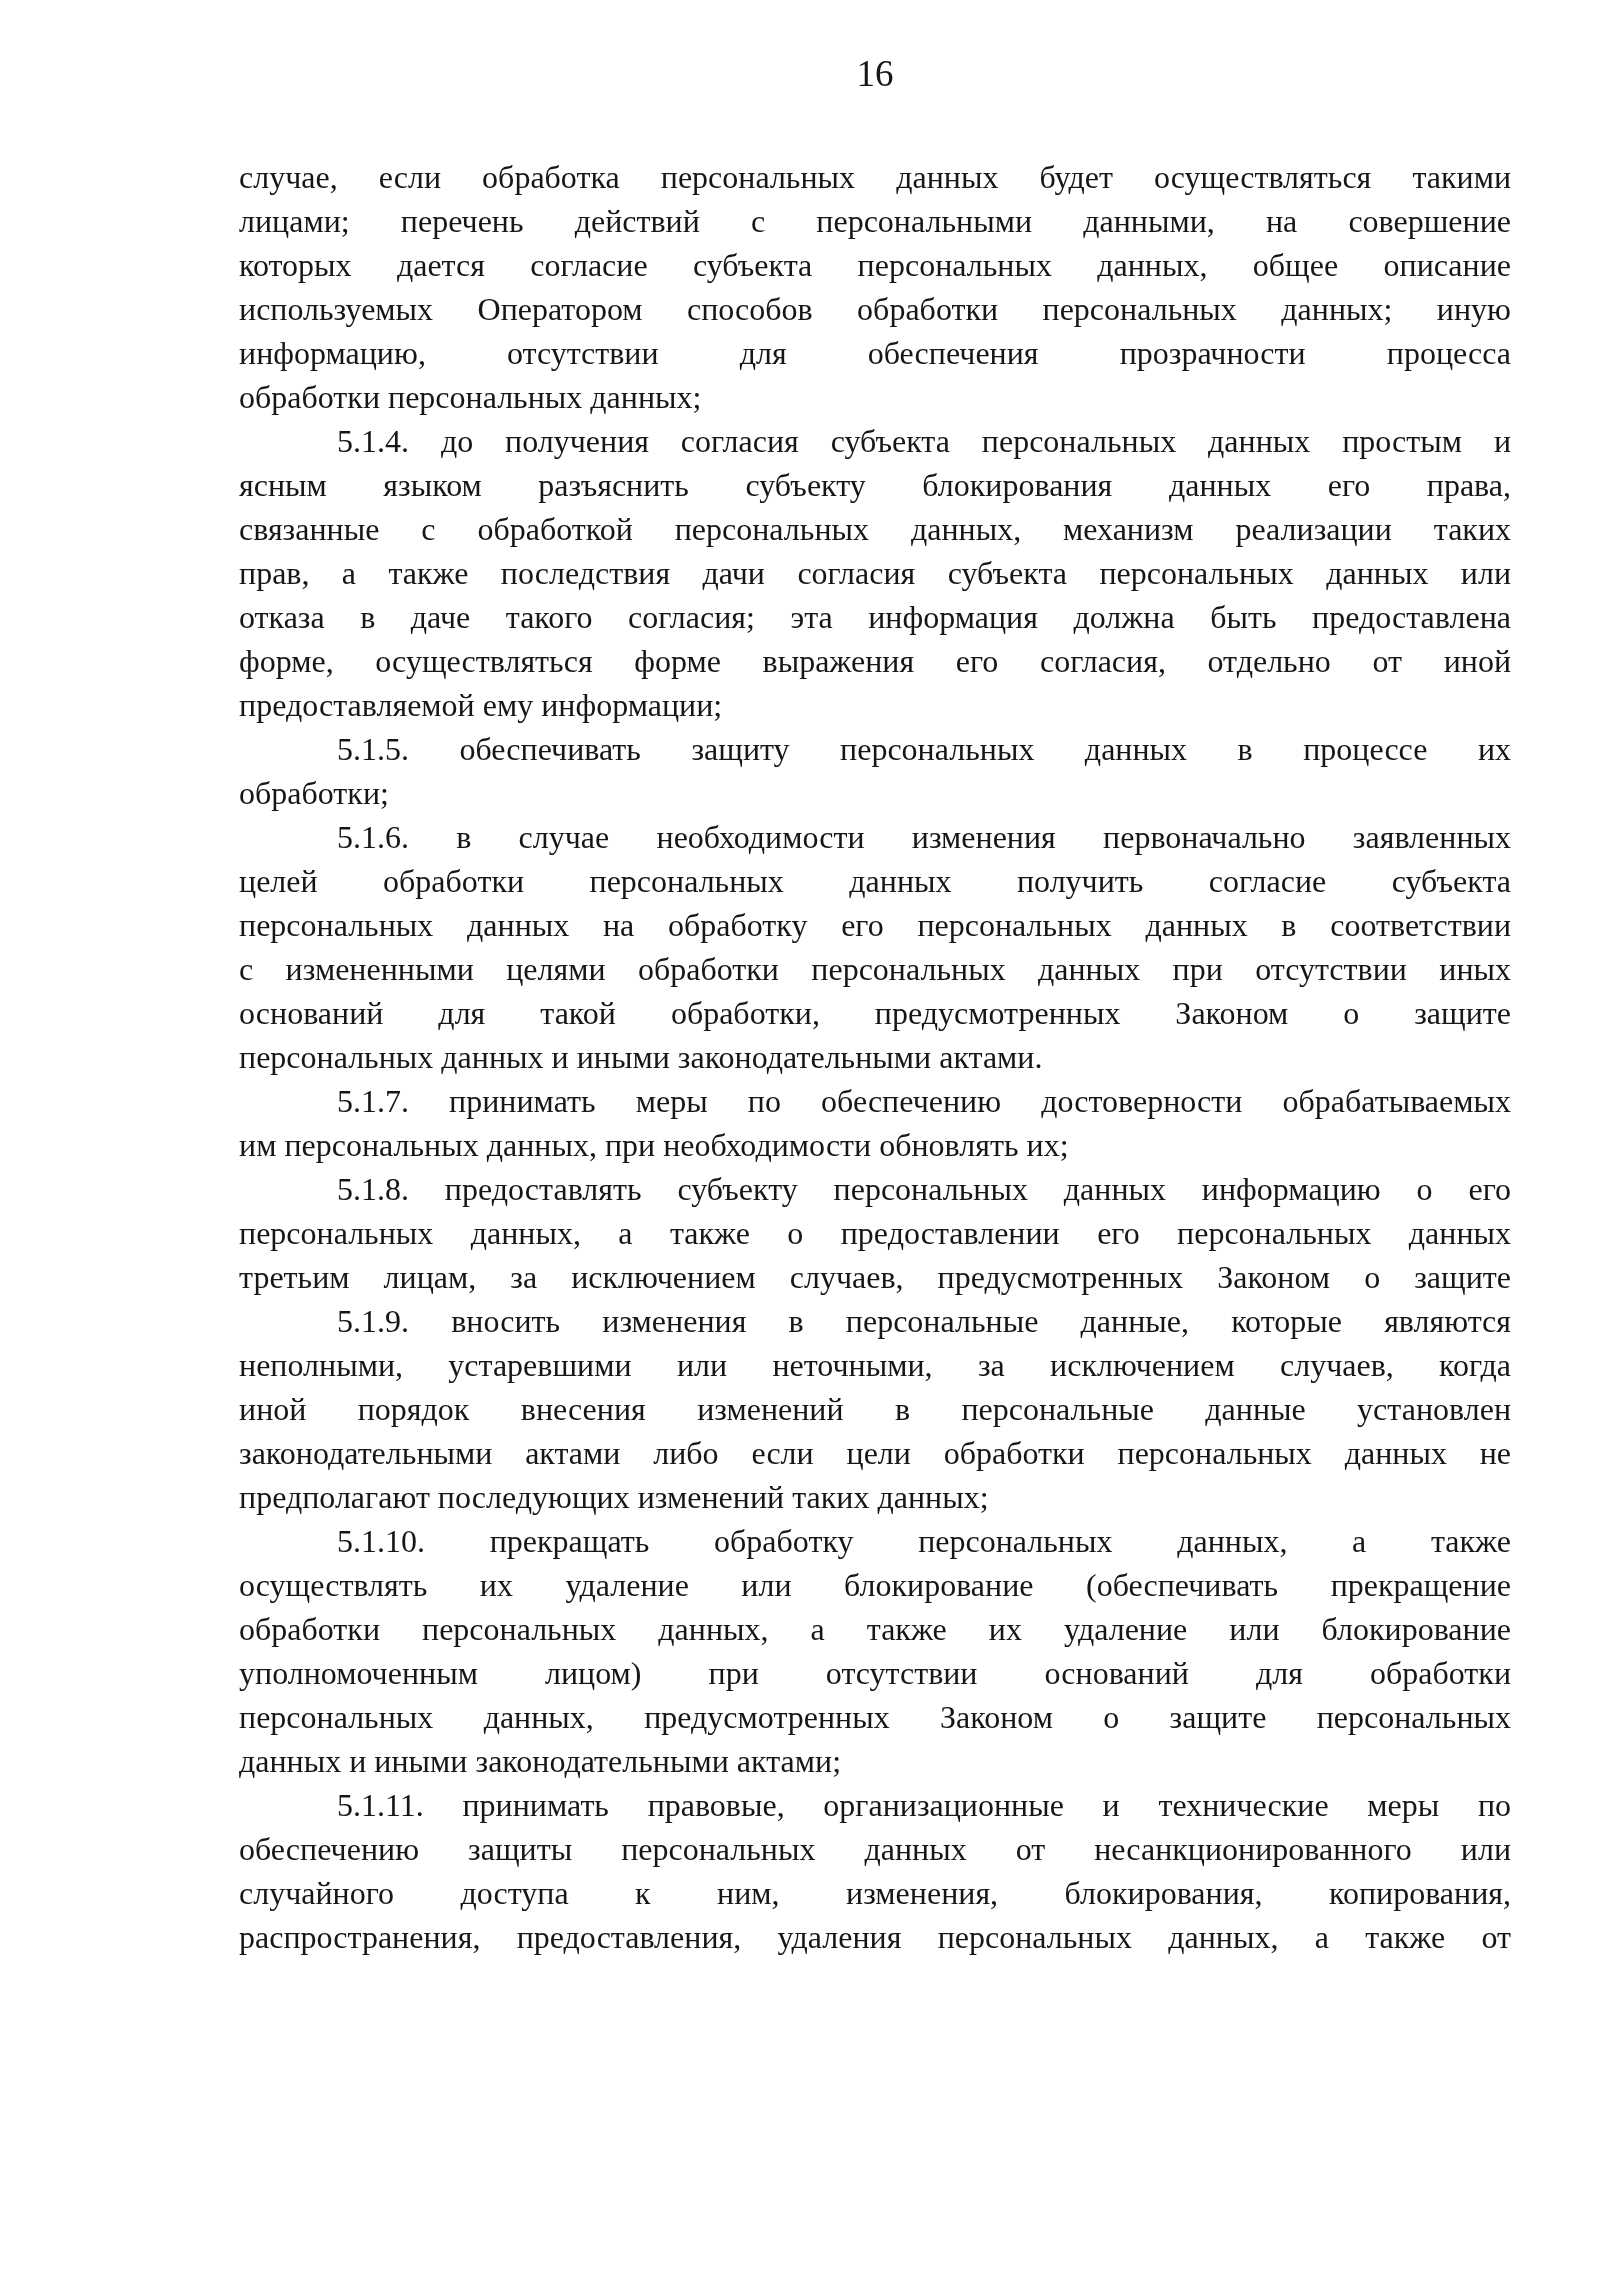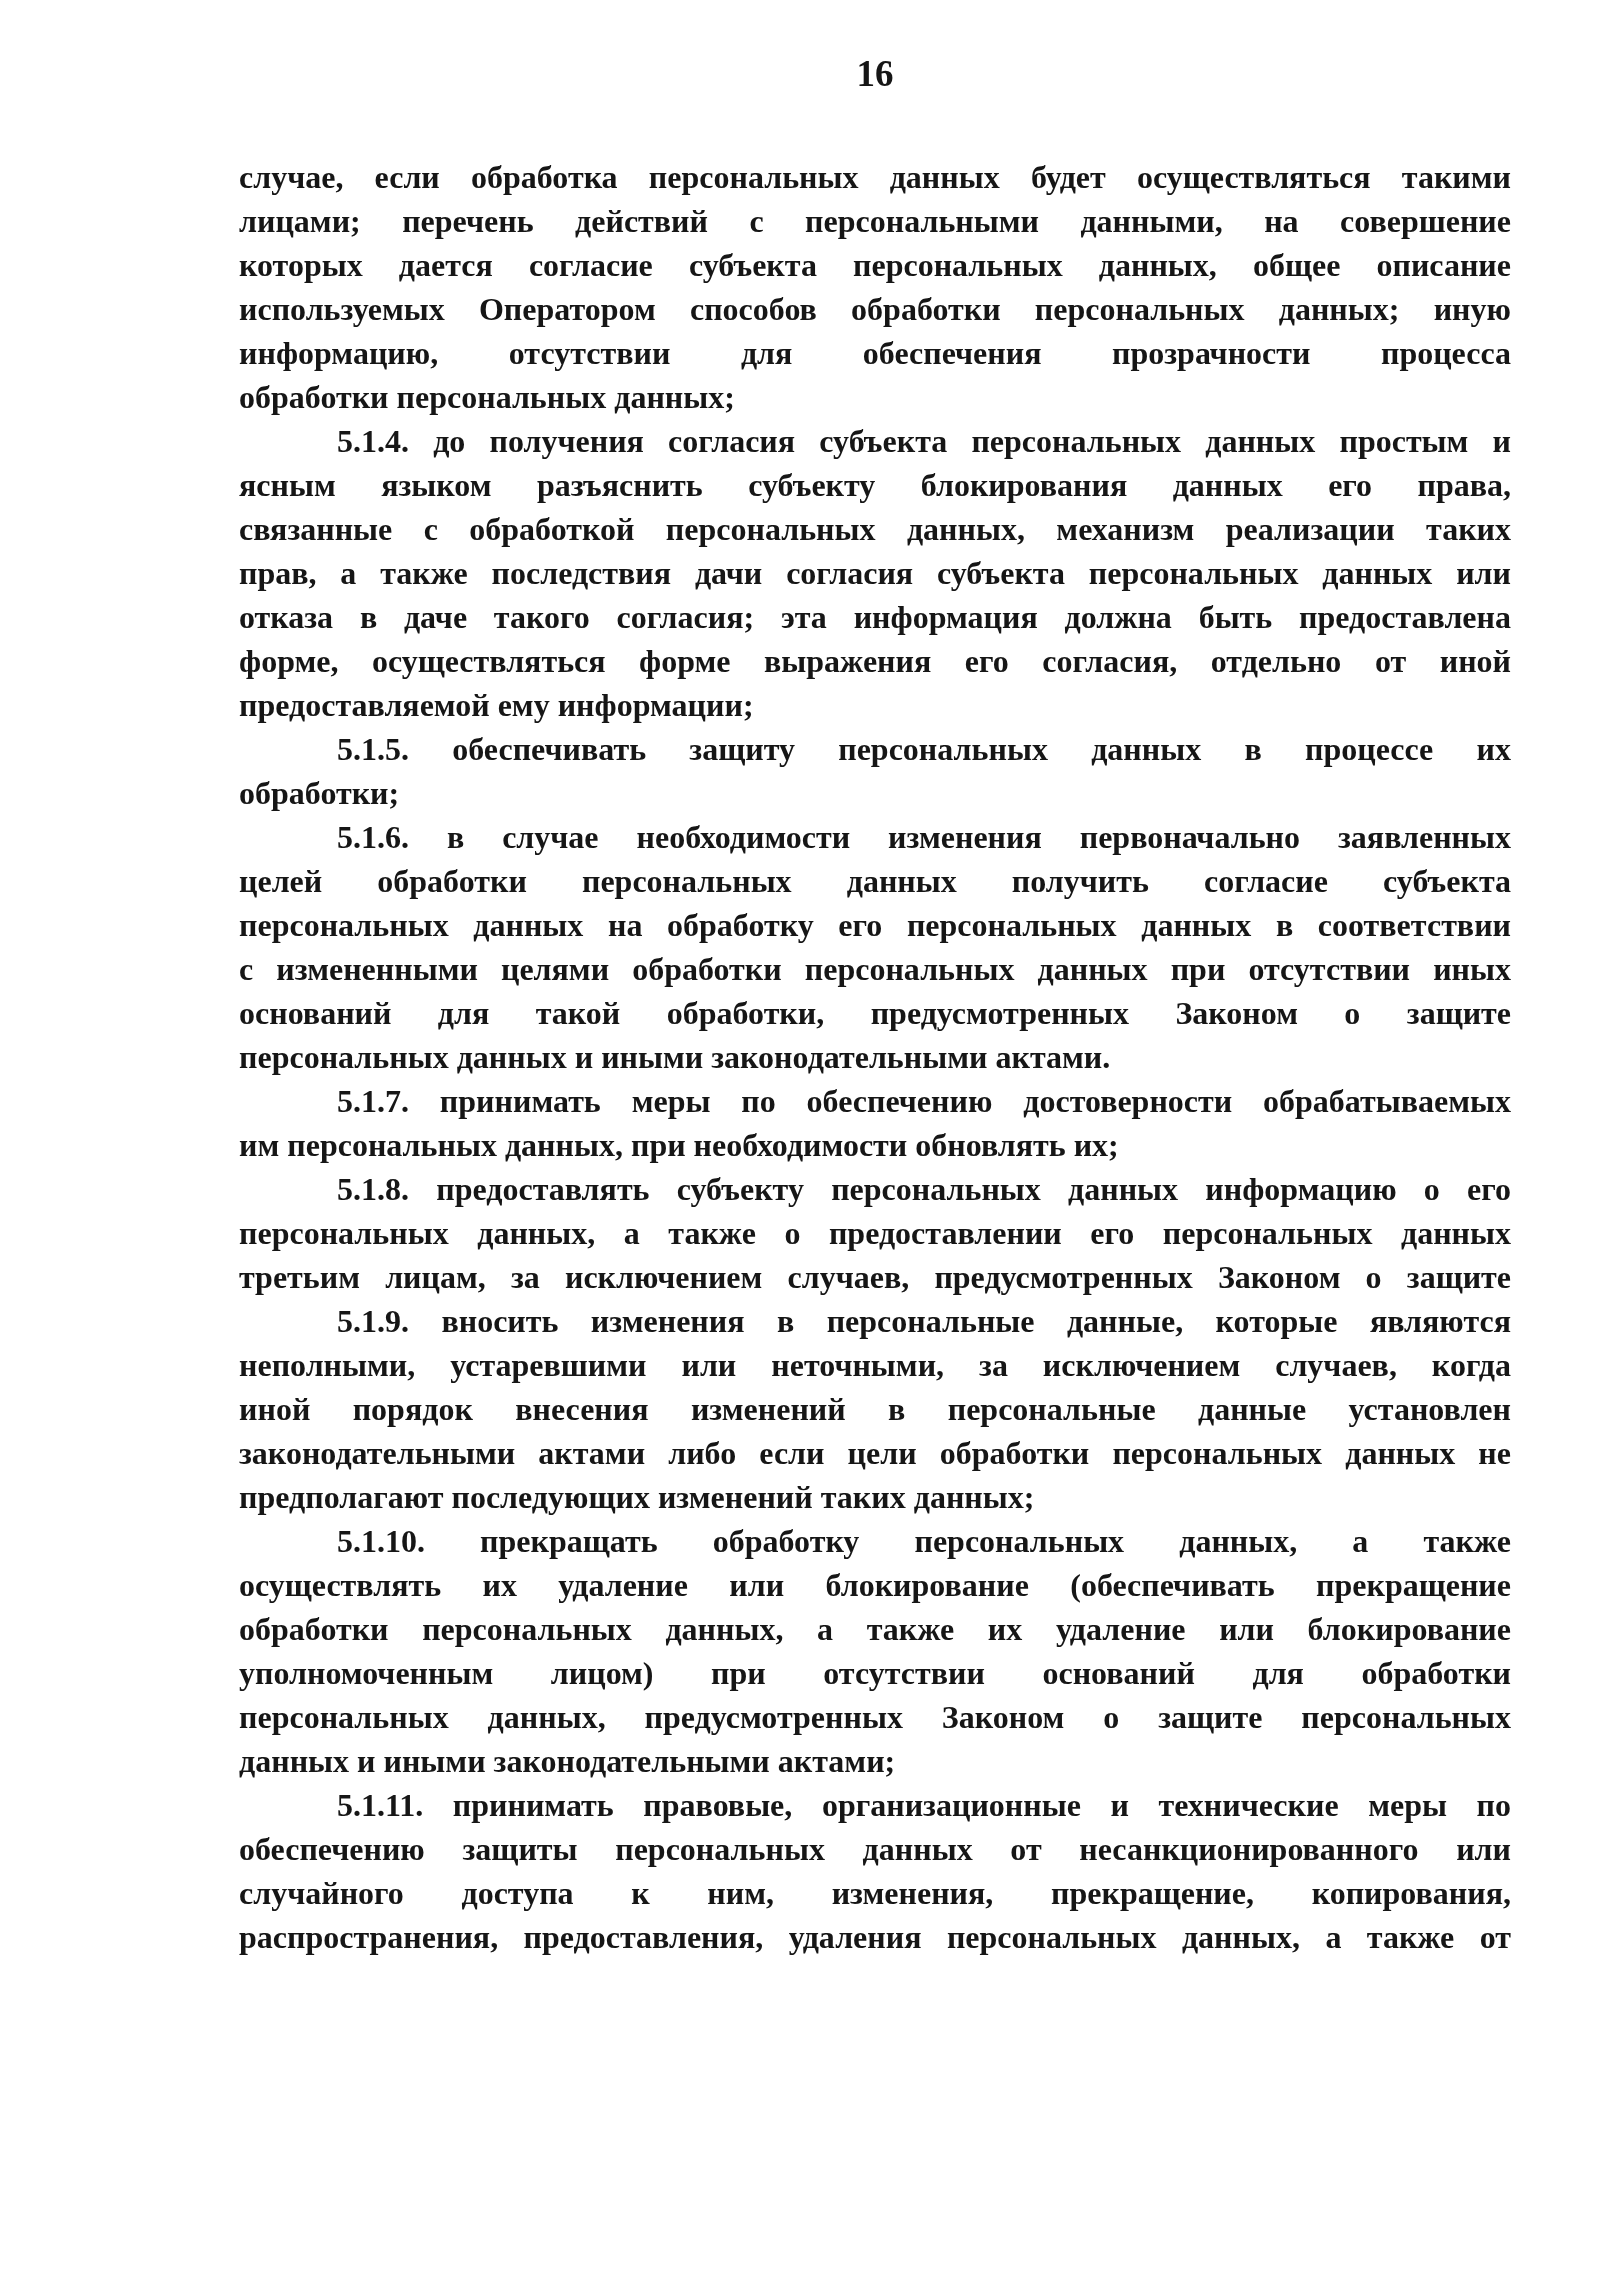--- a/index.html
+++ b/index.html
@@ -9,21 +9,20 @@
   }
   .page {
     position: relative;
     width: 1620px;
     height: 2292px;
     margin: 0 auto;
     background: #ffffff;
     color: #161616;
     font-family: "Liberation Serif", "DejaVu Serif", serif;
     overflow: hidden;
-    font-weight: bold;
   }
   .text-block {
     position: absolute;
     left: 239px;
     top: 51px;
     width: 1272px;
   }
   .page-number {
     font-size: 37px;
     line-height: 45px;
@@ -106,19 +105,19 @@
           <div class="line indent">5.1.10. прекращать обработку персональных данных, а также</div>
           <div class="line">осуществлять их удаление или блокирование (обеспечивать прекращение</div>
           <div class="line">обработки персональных данных, а также их удаление или блокирование</div>
           <div class="line">уполномоченным лицом) при отсутствии оснований для обработки</div>
           <div class="line">персональных данных, предусмотренных Законом о защите персональных</div>
           <div class="line last">данных и иными законодательными актами;</div>
         </div>
         <div class="para">
           <div class="line indent">5.1.11. принимать правовые, организационные и технические меры по</div>
           <div class="line">обеспечению защиты персональных данных от несанкционированного или</div>
-          <div class="line">случайного доступа к ним, изменения, прекращение, копирования,</div>
+          <div class="line">случайного доступа к ним, изменения, блокирования, копирования,</div>
           <div class="line">распространения, предоставления, удаления персональных данных, а также от</div>
         </div>
       </div>
   </div>
 </div>
 
 
 </body></html>

